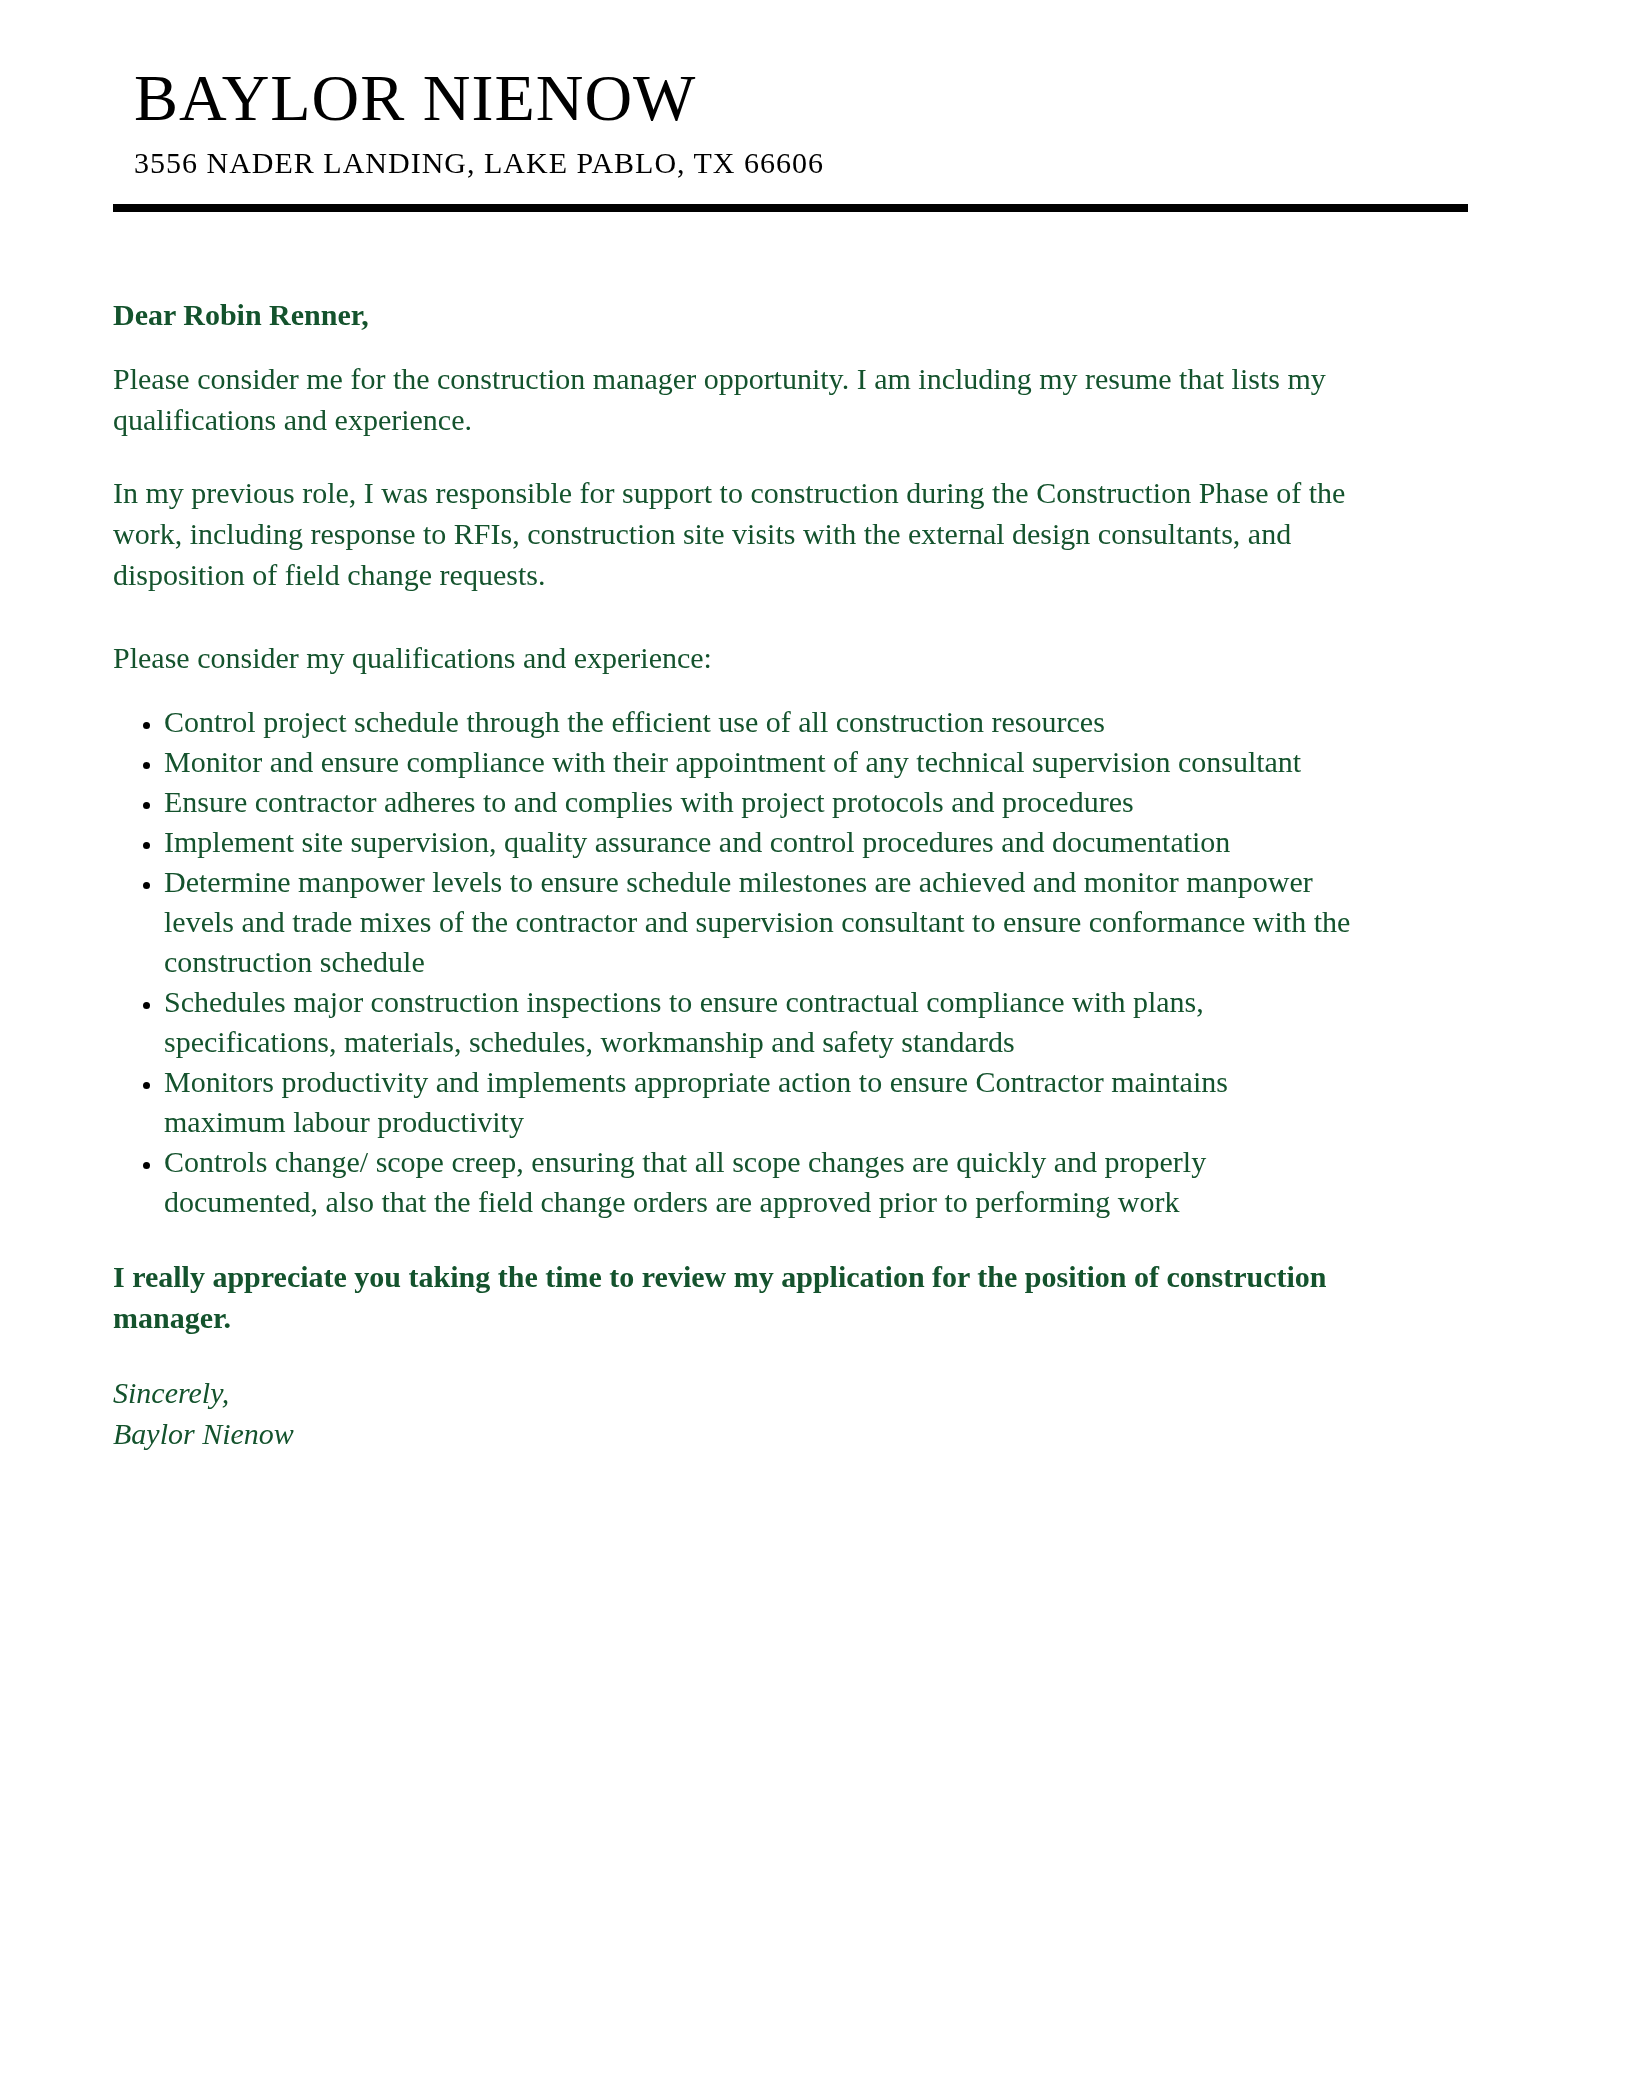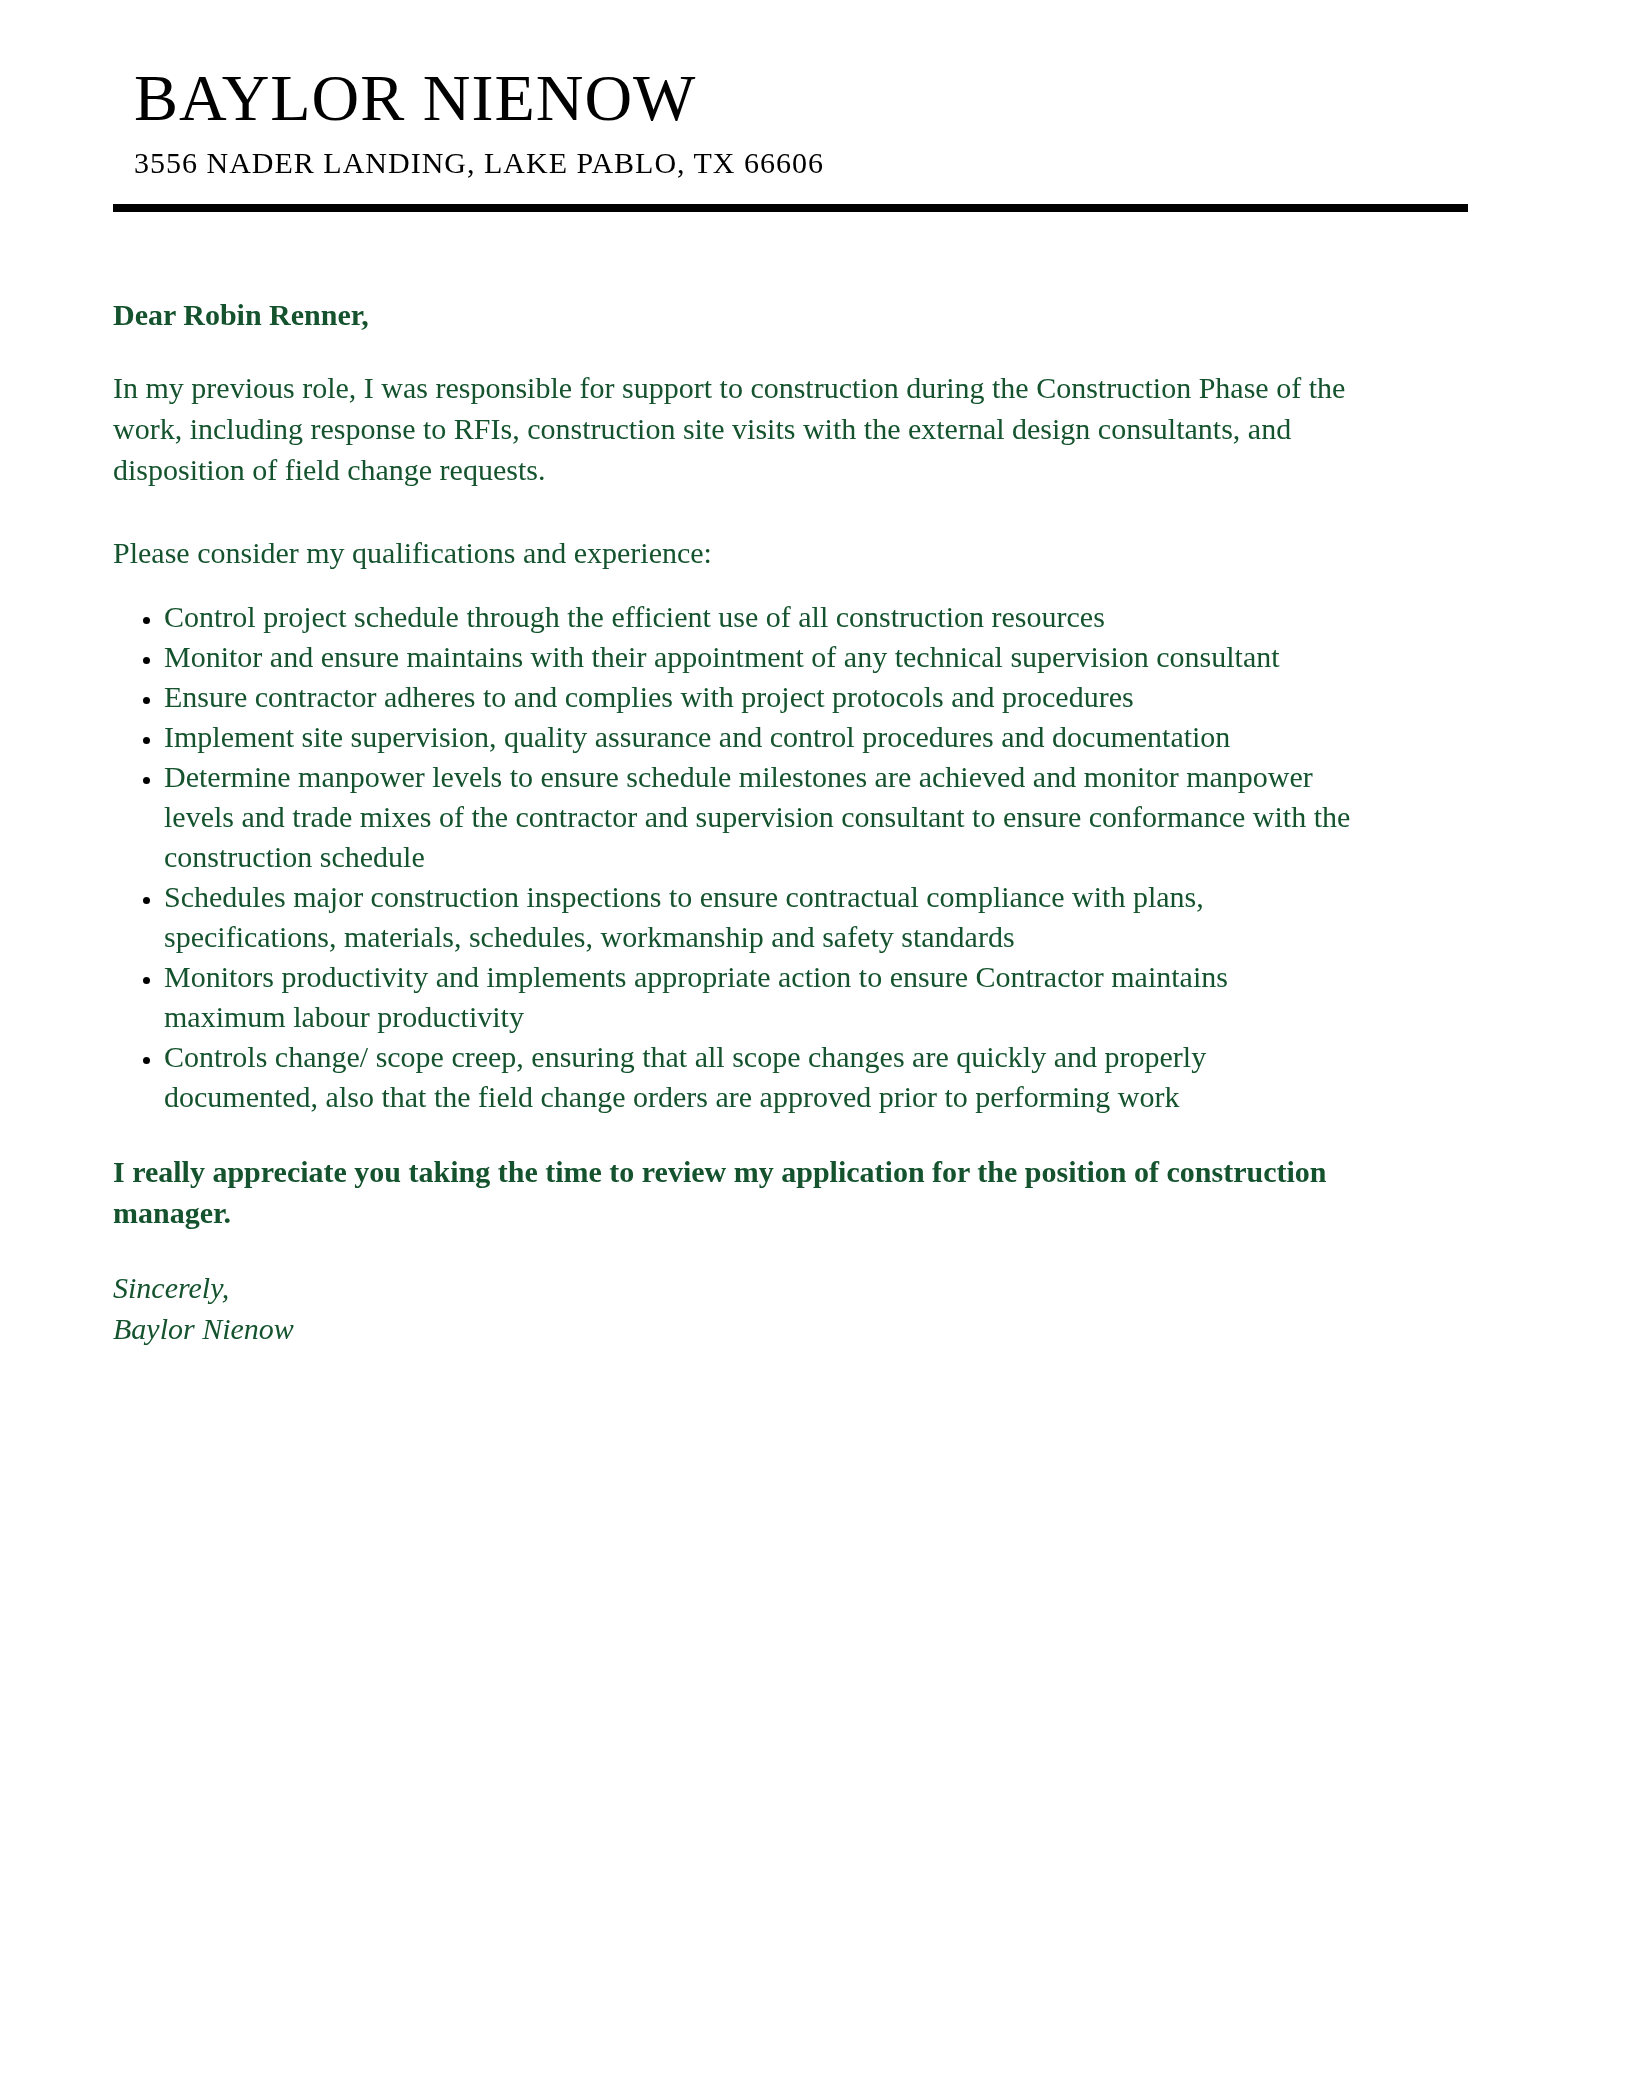--- a/index.html
+++ b/index.html
@@ -77,28 +77,29 @@
       <div class="header-inner">
         <div class="name">BAYLOR NIENOW</div>
         <div class="address">3556 NADER LANDING, LAKE PABLO, TX 66606</div>
       </div>
       <div class="rule"></div>
     </header>
 
     <main>
       <p class="body-text salutation">Dear Robin Renner,</p>
 
+      <p class="body-text para-1">Please consider me for the construction manager opportunity. I am including my resume that lists my qualifications and experience.</p>
 
       <p class="body-text para-2">In my previous role, I was responsible for support to construction during the Construction Phase of the work, including response to RFIs, construction site visits with the external design consultants, and disposition of field change requests.</p>
 
       <p class="body-text para-3">Please consider my qualifications and experience:</p>
 
       <ul class="body-text qualifications">
         <li>Control project schedule through the efficient use of all construction resources</li>
-        <li>Monitor and ensure maintains with their appointment of any technical supervision consultant</li>
+        <li>Monitor and ensure compliance with their appointment of any technical supervision consultant</li>
         <li>Ensure contractor adheres to and complies with project protocols and procedures</li>
         <li>Implement site supervision, quality assurance and control procedures and documentation</li>
         <li>Determine manpower levels to ensure schedule milestones are achieved and monitor manpower levels and trade mixes of the contractor and supervision consultant to ensure conformance with the construction schedule</li>
         <li>Schedules major construction inspections to ensure contractual compliance with plans, specifications, materials, schedules, workmanship and safety standards</li>
         <li>Monitors productivity and implements appropriate action to ensure Contractor maintains maximum labour productivity</li>
         <li>Controls change/ scope creep, ensuring that all scope changes are quickly and properly documented, also that the field change orders are approved prior to performing work</li>
       </ul>
 
       <p class="body-text closing">I really appreciate you taking the time to review my application for the position of construction manager.</p>
 

